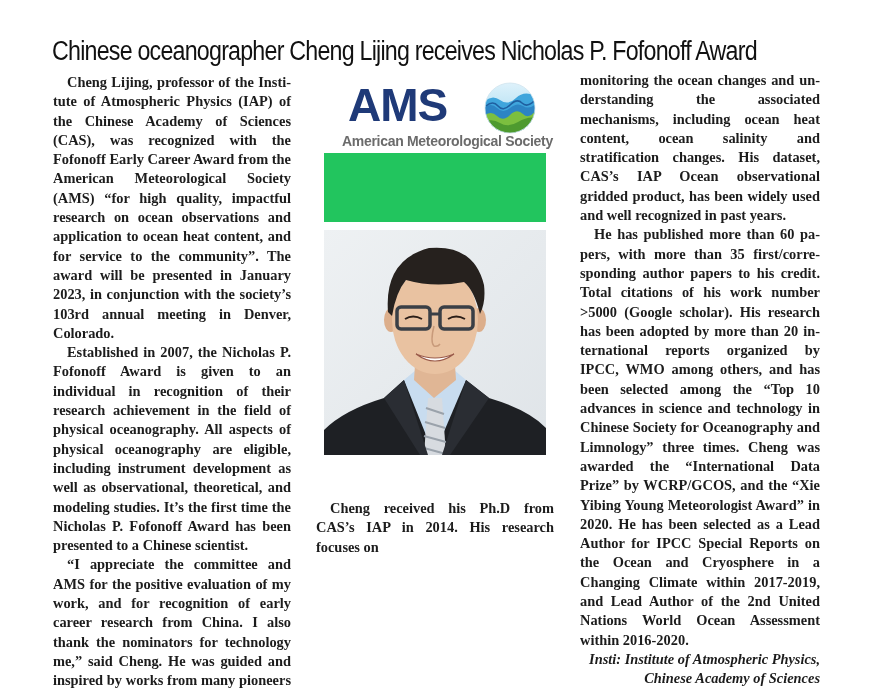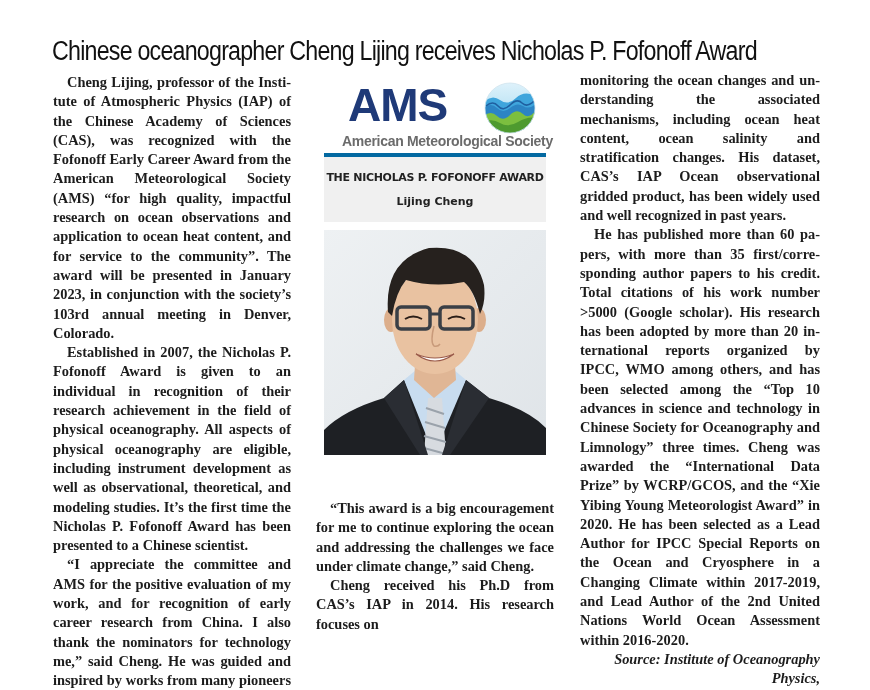--- a/index.html
+++ b/index.html
@@ -16,21 +16,21 @@
     }
     .col p { margin: 0; text-indent: 14px; font-weight: bold; }
     .col p.noindent { text-indent: 0; }
     #col1 { left: 53px; top: 73px; width: 238px; }
     #col2 { left: 316px; top: 499px; width: 238px; }
     #col3 { left: 580px; top: 71px; width: 240px; }
     .source {
       margin-top: 14px; text-align: right; font-style: italic; text-indent: 0 !important;
     }
     
-    .award-card { position: absolute; left: 324px; top: 73px; width: 222px; height: 149px; background: #0369a1; }
+    .award-card { position: absolute; left: 324px; top: 73px; width: 222px; height: 149px; background: #22c55e; }
     .logo-area { position: absolute; left: 0; top: 0; width: 222px; height: 80px; background: #ffffff; }
     .ams-letters {
       position: absolute; left: 24px; top: 4px; font-family: "Liberation Sans", sans-serif;
       font-weight: bold; font-size: 46px; color: #1f3a78; letter-spacing: -1px; line-height: 56px;
     }
     .globe { position: absolute; left: 160px; top: 9px; width: 52px; height: 52px; }
     .ams-sub {
       position: absolute; left: 18px; top: 60px; font-family: "Liberation Sans", sans-serif;
       font-weight: bold; font-size: 14px; color: #6b6b6b; letter-spacing: -0.3px; white-space: nowrap;
     }
@@ -72,24 +72,20 @@
         <path d="M0 20 Q8 12 16 18 T32 16 T52 14 L52 52 L0 52 Z" fill="#3fa5dc"></path>
         <path d="M0 26 Q7 20 13 26 T26 26 T39 24 T52 22 L52 52 L0 52 Z" fill="#2c84c4"></path>
         <path d="M0 34 Q7 28 13 34 T26 33 T39 32 T52 28 L52 52 L0 52 Z" fill="#7cbf3f"></path>
         <path d="M0 40 Q8 36 16 41 T34 40 T52 36 L52 52 L0 52 Z" fill="#4e9a2f"></path>
         <path d="M2 24 Q9 18 14 24 T26 23 T38 21 T50 19" stroke="#1f5fa0" stroke-width="1.6" fill="none"></path>
       </g>
       <circle cx="26" cy="26" r="25" fill="none" stroke="#cfe3ee" stroke-width="0.8"></circle>
     </svg>
     <div class="ams-sub">American Meteorological Society</div>
   </div>
-  <div class="award-panel">
-    <div class="award-title">THE NICHOLAS P. FOFONOFF AWARD</div>
-    <div class="award-name">Lijing Cheng</div>
-  </div>
 </div>
 
 <div class="portrait">
   <svg width="222" height="225" viewBox="0 0 222 225">
     <defs>
       <linearGradient id="bg" x1="0" y1="0" x2="1" y2="1">
         <stop offset="0" stop-color="#eef1f3"></stop>
           <stop offset="1" stop-color="#dfe4e8"></stop>
       </linearGradient>
     </defs>
@@ -121,24 +117,23 @@
     <path d="M81 89 Q89 84 98 89" stroke="#2b1e18" stroke-width="2" fill="none"></path>
     <path d="M124 89 Q132 84 141 89" stroke="#2b1e18" stroke-width="2" fill="none"></path>
 
     <path d="M110 96 Q106 112 110 116 Q114 117 116 114" stroke="#c89a7a" stroke-width="1.5" fill="none"></path>
 
     <path d="M92 124 Q111 138 130 124 Q111 132 92 124 Z" fill="#ffffff" stroke="#9a5a4a" stroke-width="1.2"></path>
   </svg>
 </div>
 
 <div id="col2" class="col">
-  <p>“This award is a big encouragement for me to continue exploring the ocean and addressing the challenges we face under climate change,” said Cheng.</p>
   <p>Cheng received his Ph.D from CAS’s IAP in 2014. His research focuses on</p>
 </div>
 
 <div id="col3" class="col">
   <p class="noindent">monitoring the ocean changes and un­derstanding the associated mechanisms, including ocean heat content, ocean salinity and stratification changes. His dataset, CAS’s IAP Ocean observational gridded product, has been widely used and well recognized in past years.</p>
   <p>He has published more than 60 pa­pers, with more than 35 first/corre­sponding author papers to his credit. Total citations of his work number &gt;5000 (Google scholar). His research has been adopted by more than 20 in­ternational reports organized by IPCC, WMO among others, and has been se­lected among the “Top 10 advances in science and technology in Chinese Soci­ety for Oceanography and Limnology” three times. Cheng was awarded the “International Data Prize” by WCRP/GCOS, and the “Xie Yibing Young Me­teorologist Award” in 2020. He has been selected as a Lead Author for IPCC Spe­cial Reports on the Ocean and Cryo­sphere in a Changing Climate within 2017-2019, and Lead Author of the 2nd United Nations World Ocean Assess­ment within 2016-2020.</p>
   <p class="source">
-    <span>Source: Institute of Oceanography Physics,</span><br>
+    <span>Insti: Institute of Atmospheric Physics,</span><br>
     <span>Chinese Academy of Sciences</span>
   </p>
 </div>
 
 </body></html>

